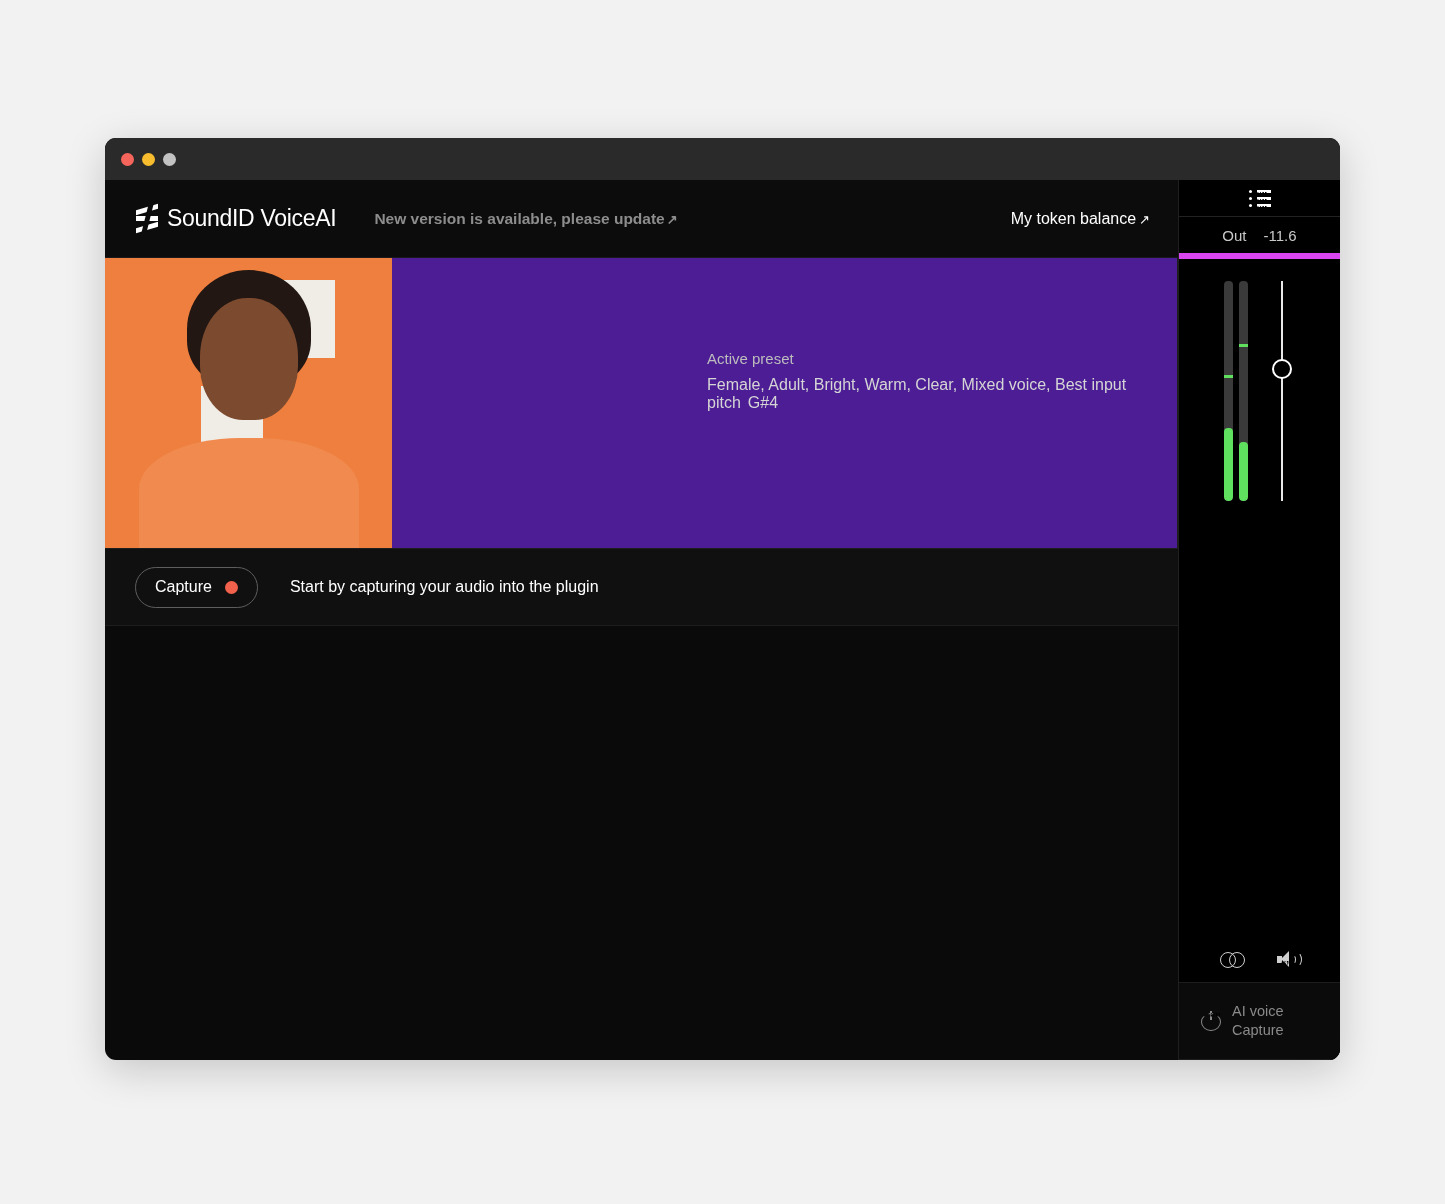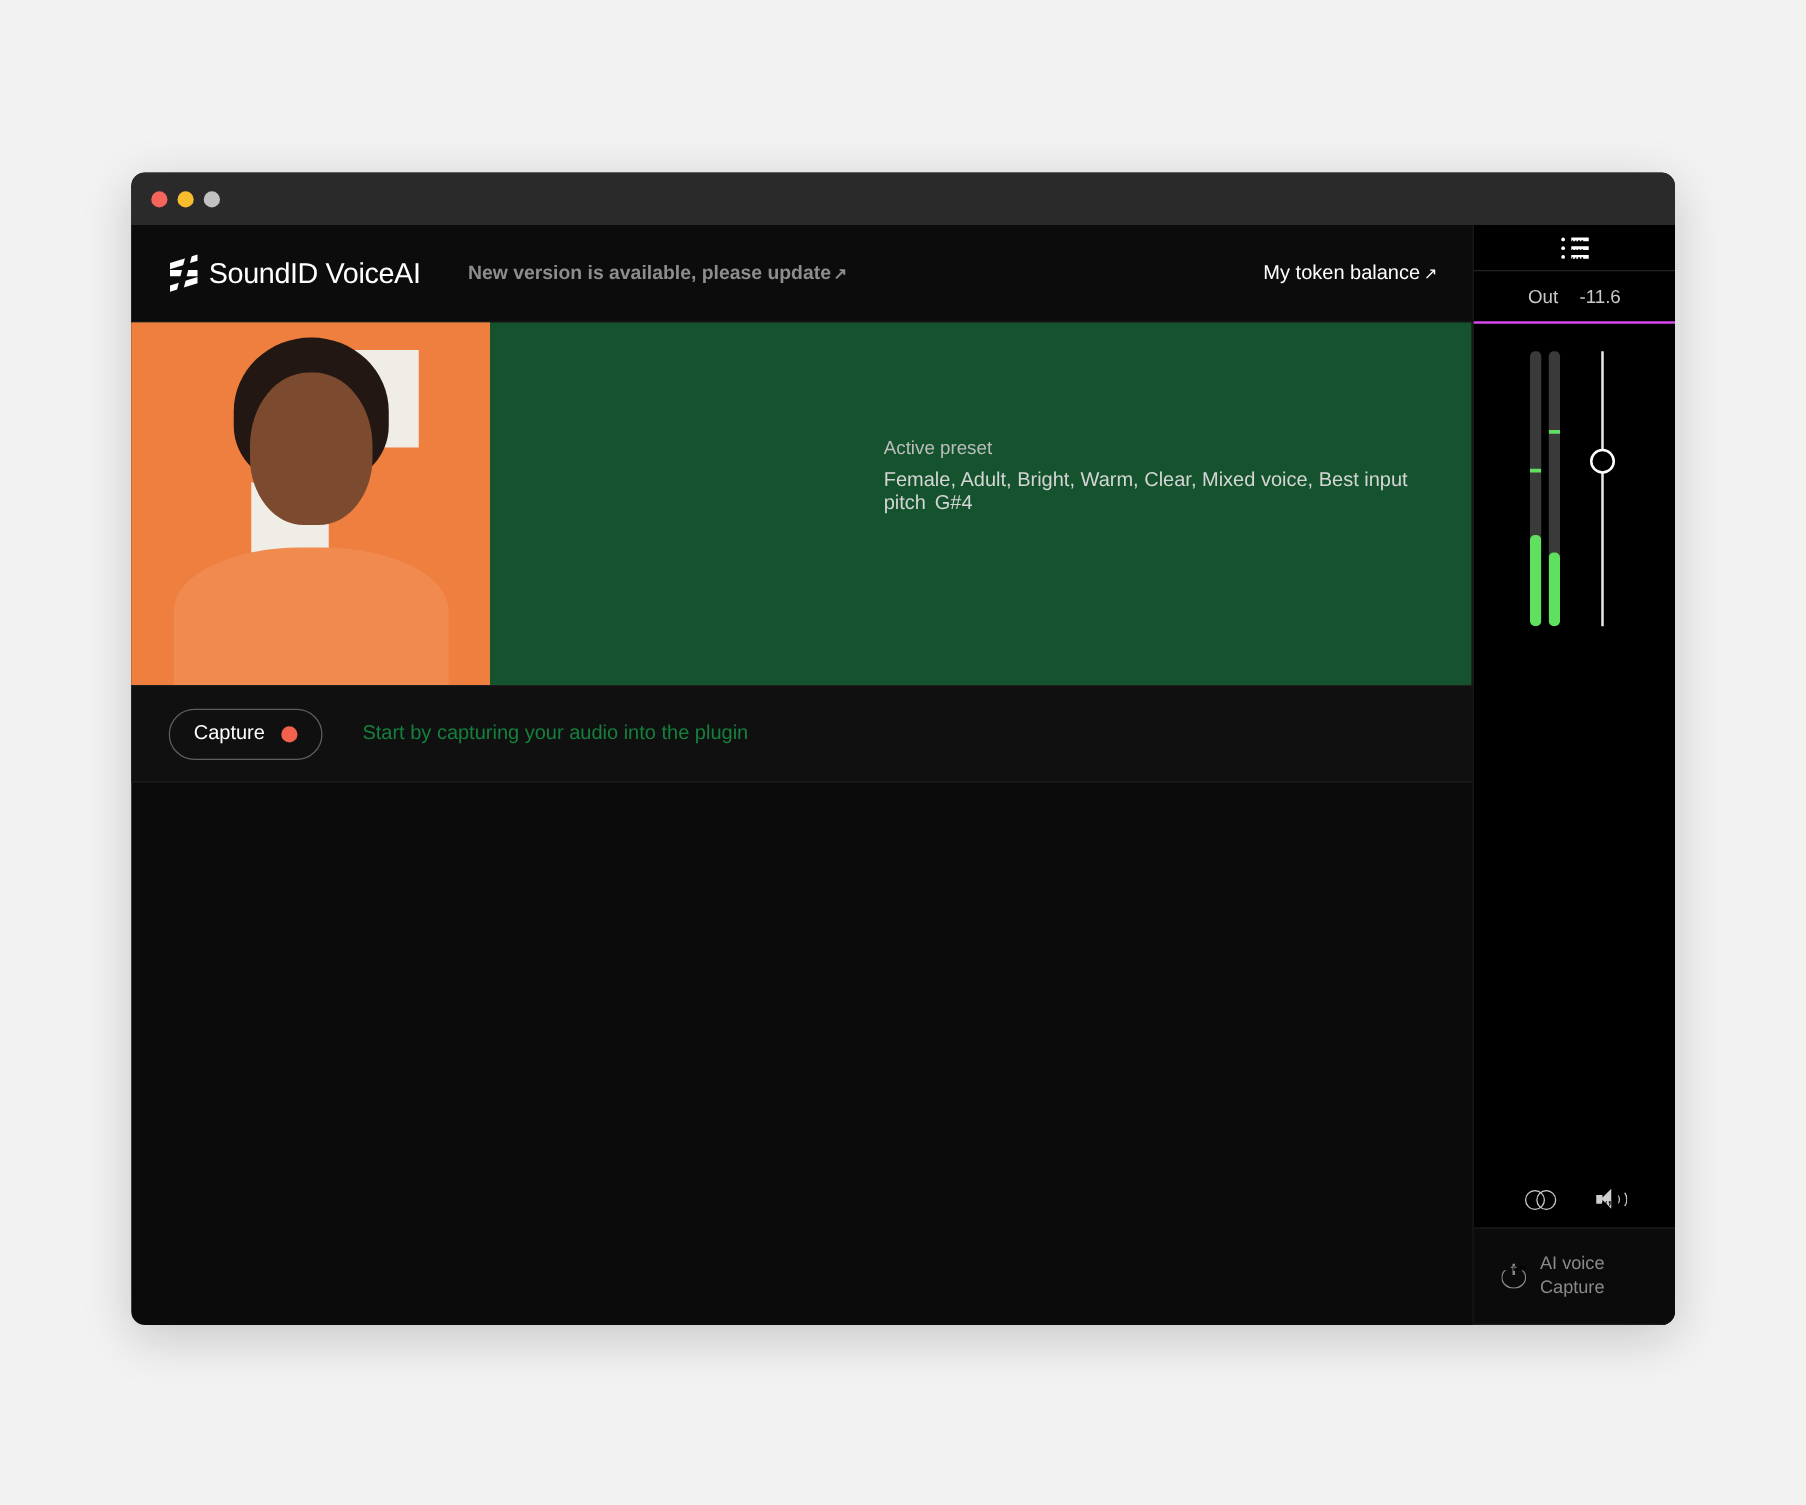--- a/index.html
+++ b/index.html
@@ -70,21 +70,21 @@
   .update-msg {
     color: #8d8d8d; font-size: 15.5px; margin-left: 38px; cursor: pointer; font-weight: bold;
   }
   .update-msg .arrow { font-size: 13px; margin-left: 2px; }
   .token-balance {
     margin-left: auto; margin-right: 28px; color: #fff; font-size: 16px; cursor: pointer;
   }
   .token-balance .arrow { font-size: 13px; margin-left: 3px; }
 
   
-  .preset-region { display: flex; height: 290px; background: #14532d; }
+  .preset-region { display: flex; height: 290px; background: #4c1d95; }
   .preset-art {
     width: 287px; height: 290px; flex: 0 0 auto; position: relative;
     overflow: hidden; background: #ef7f3f;
   }
   .preset-info {
     flex: 1; padding: 92px 0 0 316px; position: relative;
     border-right: 1px solid #1d1d1d;
   }
   .preset-info-inner { margin-left: -1px; }
   .active-label { color: #bdbdbd; font-size: 15px; margin-bottom: 9px; }
@@ -119,21 +119,21 @@
     height: 37px; display: flex; align-items: center; justify-content: center;
     border-bottom: 1px solid #222; cursor: pointer;
   }
   .hamb { width: 22px; }
   .hamb u { display: flex; align-items: center; gap: 5px; margin-bottom: 4px; }
   .hamb u:last-child { margin-bottom: 0; }
   .hamb u s { width: 3px; height: 3px; border-radius: 50%; background: #fff; display: block; }
   .hamb u q { flex: 1; height: 3px; background: #fff; display: block; }
   .rail-out {
     height: 42px; display: flex; align-items: center; justify-content: center; gap: 17px;
-    border-bottom: 2px solid #d946ef;
+    border-bottom: 6px solid #d946ef;
     color: #c9c9c9; font-size: 15px;
   }
   .rail-meter { flex: 1; position: relative; }
   .meters {
     position: absolute; left: 45px; top: 22px; width: 26px; height: 220px;
     display: flex; gap: 6px;
   }
   .meter-ch {
     width: 9px; height: 100%; background: #3a3a3a; border-radius: 4px; position: relative;
     overflow: hidden;
@@ -181,21 +181,21 @@
   .capture-bar {
     height: 78px; background: #101010; display: flex; align-items: center;
     padding-left: 30px; border-top: 1px solid #1d1d1d; border-bottom: 1px solid #1d1d1d;
   }
   .capture-btn {
     height: 41px; padding: 0 19px; border-radius: 21px; border: 1px solid #5e5e5e;
     background: transparent; display: flex; align-items: center; gap: 13px;
     color: #fff; font-size: 16px; cursor: pointer; font-family: inherit;
   }
   .rec-dot { width: 13px; height: 13px; border-radius: 50%; background: #f2614b; }
-  .capture-hint { color: #15803d; font-size: 16px; margin-left: 32px; }
+  .capture-hint { color: #ffffff; font-size: 16px; margin-left: 32px; }
 
   .ai-voice-cell {
     height: 78px; border-top: 1px solid #1d1d1d; border-bottom: 1px solid #1d1d1d;
     background: #0b0b0b; display: flex; align-items: center; gap: 11px; padding-left: 22px;
     cursor: pointer;
   }
   .power-icon { width: 20px; height: 20px; position: relative; flex: 0 0 auto; }
   .power-icon s {
     position: absolute; inset: 2px 0 0 0; border: 1.5px solid #8a8a8a;
     border-radius: 50%; display: block; clip-path: polygon(0 18%, 38% 18%, 38% 0, 62% 0, 62% 18%, 100% 18%, 100% 100%, 0 100%);

